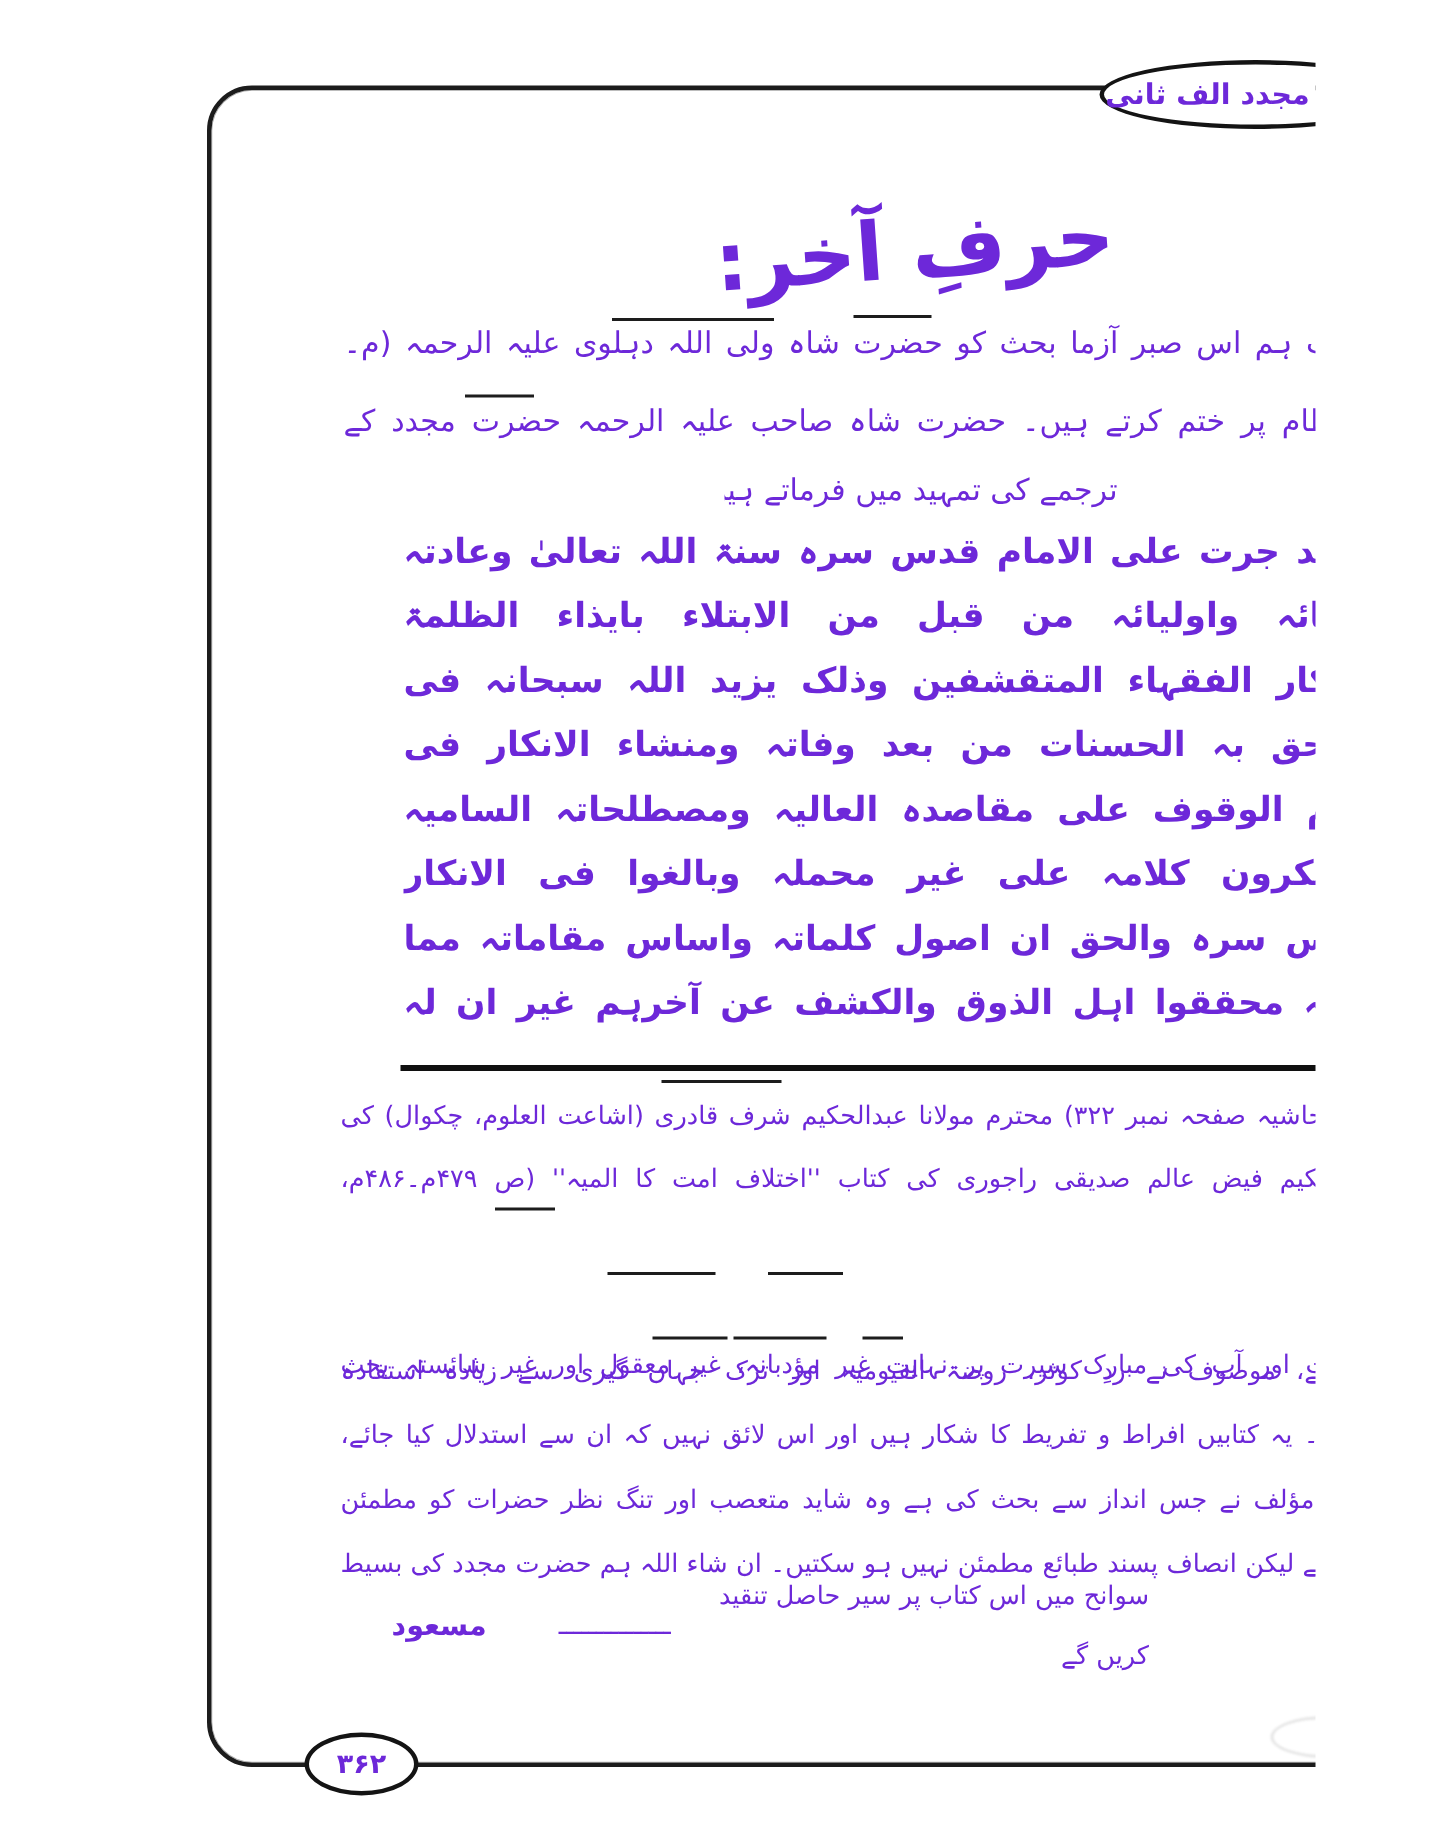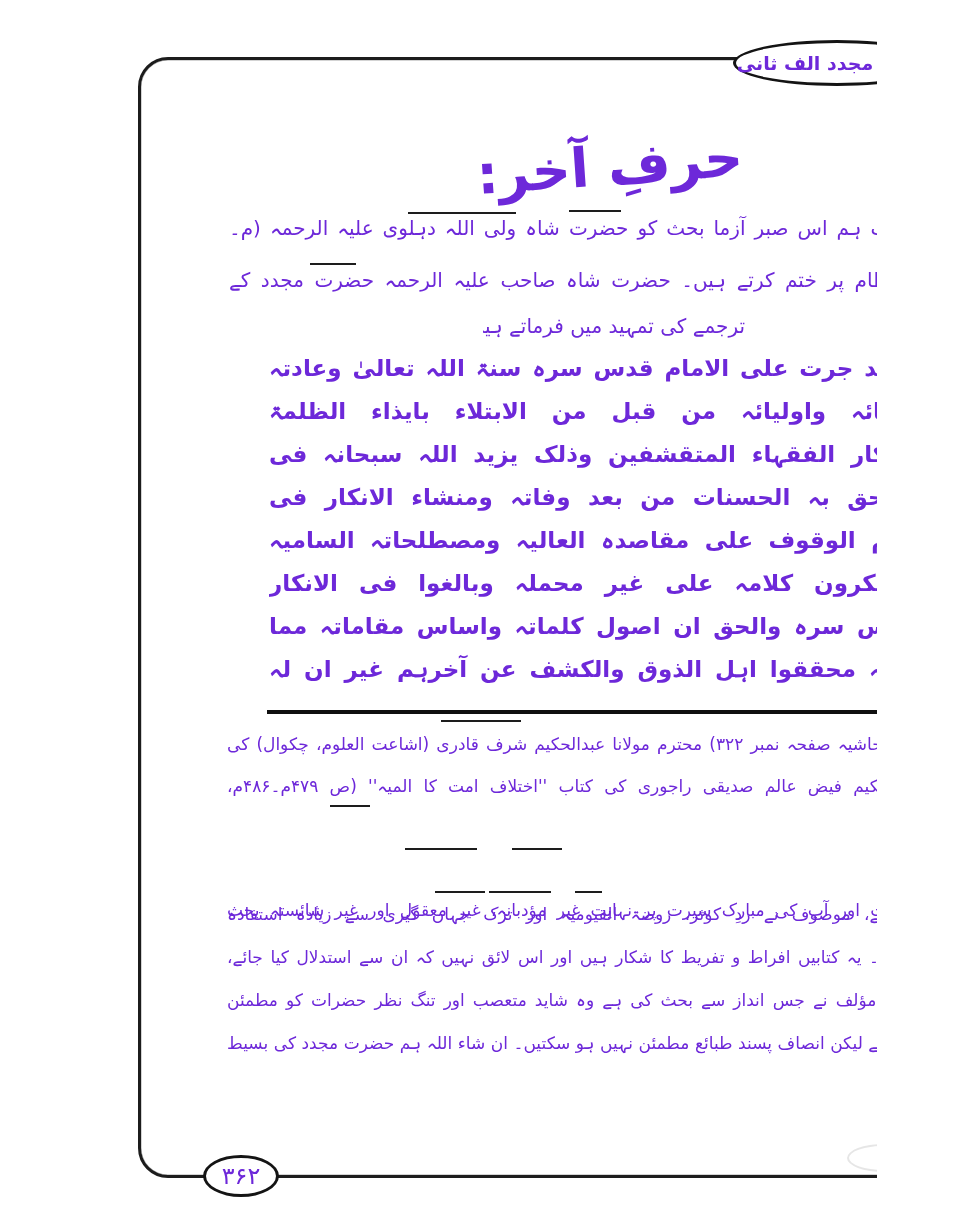--- a/index.html
+++ b/index.html
@@ -16,21 +16,21 @@
     box-shadow: inset 0 0 0 0.5px rgba(0,0,0,.35);
   }
   .badge {
     position:absolute; background:#ffffff; border:3px solid #141414;
     border-radius:50%; display:flex; align-items:center; justify-content:center;
     z-index:3;
   }
   .header-badge { left:650px; top:40px; width:208px; height:46px; }
   .header-badge span { font-size:19px; font-weight:bold; direction:rtl; white-space:nowrap; }
   .footer-badge { left:120px; top:1155px; width:76px; height:42px; }
-  .footer-badge span { font-size:24px; font-weight:normal; letter-spacing:2px; }
+  .footer-badge span { font-size:18px; font-weight:bold; letter-spacing:2px; }
   
   .ghost {
     position:absolute; left:764px; top:1144px; width:74px; height:28px;
     border:2px solid rgba(50,50,50,.12); border-radius:50%; filter:blur(.6px);
   }
   .title {
     position:absolute; left:415px; top:134px; width:245px;
     font-size:54px; font-weight:bold; direction:rtl; text-align:center;
     transform:rotate(-4deg); letter-spacing:-1px; white-space:nowrap;
   }
@@ -82,20 +82,25 @@
   <div class="divider"></div>
 
   <div class="txt fn-line" style="top:724px">(بقیہ حاشیہ صفحہ نمبر ۳۲۲) محترم مولانا عبدالحکیم شرف قادری (اشاعت العلوم، چکوال) کی عنایت</div>
   <div class="txt fn-line" style="top:766px">سے حکیم فیض عالم صدیقی راجوری کی کتاب ''اختلاف امت کا المیہ'' (ص ۴۷۹م۔۴۸۶م،</div>
   <div class="txt fn-line" style="top:890px">وخیالات اور آپ کی مبارک سیرت پر نہایت غیر مؤدبانہ، غیر معقول اور غیر شائستہ بحث</div>
   <div class="txt fn-line" style="top:894px">کی ہے، موصوف نے ردِ کوثر، روضۃ القیومیہ اور تزک جہاں گیری سے زیادہ استفادہ</div>
   <div class="txt fn-line" style="top:937px">کیا ہے۔ یہ کتابیں افراط و تفریط کا شکار ہیں اور اس لائق نہیں کہ ان سے استدلال کیا جائے،</div>
   <div class="txt fn-line" style="top:980px">فاضل مؤلف نے جس انداز سے بحث کی ہے وہ شاید متعصب اور تنگ نظر حضرات کو مطمئن</div>
   <div class="txt fn-line" style="top:1023px">کر سکے لیکن انصاف پسند طبائع مطمئن نہیں ہو سکتیں۔ ان شاء اللہ ہم حضرت مجدد کی بسیط</div>
 
+  <div class="fn-close">
+    <span>سوانح میں اس کتاب پر سیر حاصل تنقید کریں گے</span>
+    <span class="dash">ـــــــــــــــ</span>
+    <span class="sig">مسعود</span>
+  </div>
 
   <div class="ovl" style="left:325px; top:212px; width:108px"></div>
   <div class="ovl" style="left:486px; top:210px; width:52px"></div>
   <div class="ovl" style="left:227px; top:263px; width:46px"></div>
   <div class="ovl" style="left:358px; top:720px; width:80px"></div>
   <div class="ovl" style="left:247px; top:805px; width:40px"></div>
   <div class="ovl" style="left:322px; top:848px; width:72px"></div>
   <div class="ovl" style="left:429px; top:848px; width:50px"></div>
   <div class="ovl" style="left:352px; top:891px; width:50px"></div>
   <div class="ovl" style="left:406px; top:891px; width:62px"></div>

